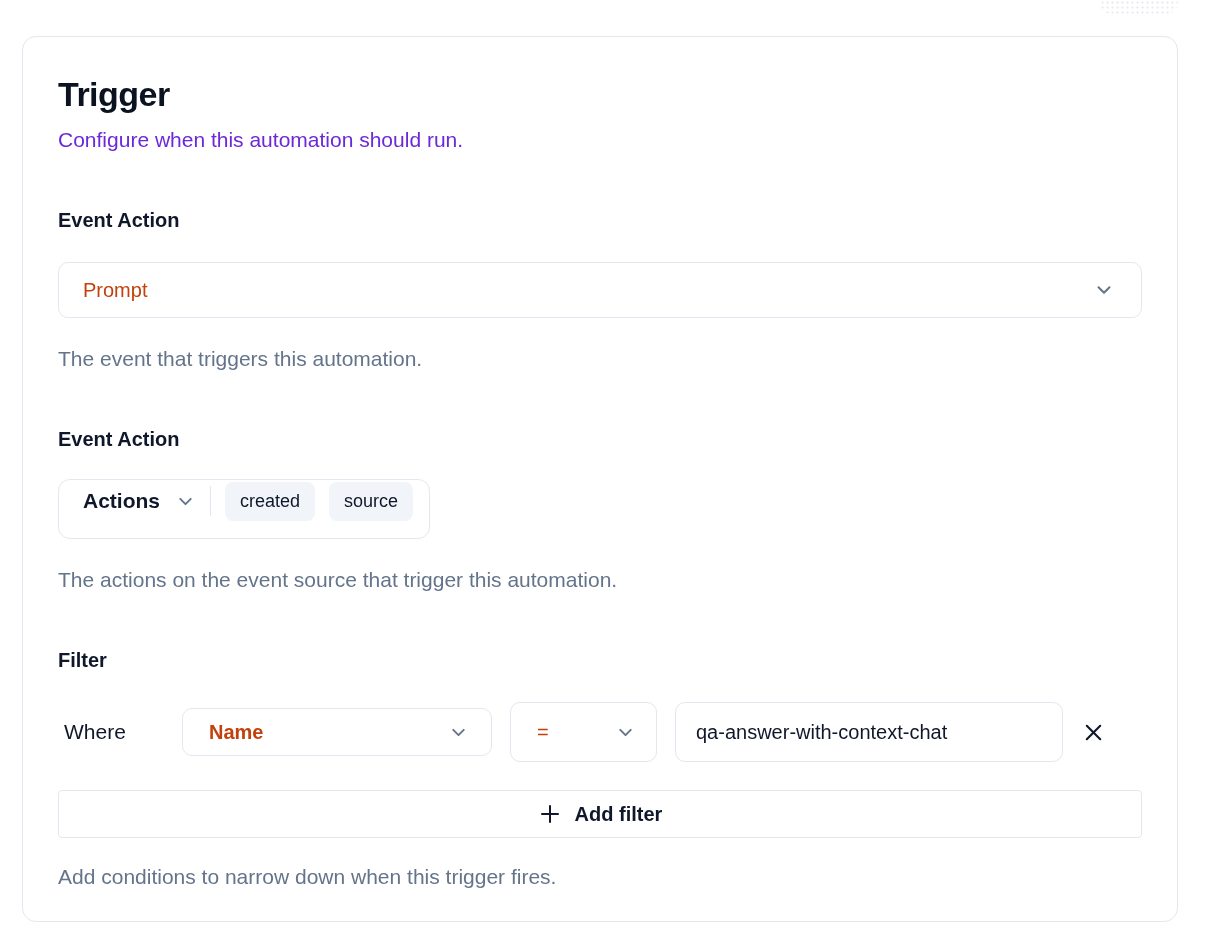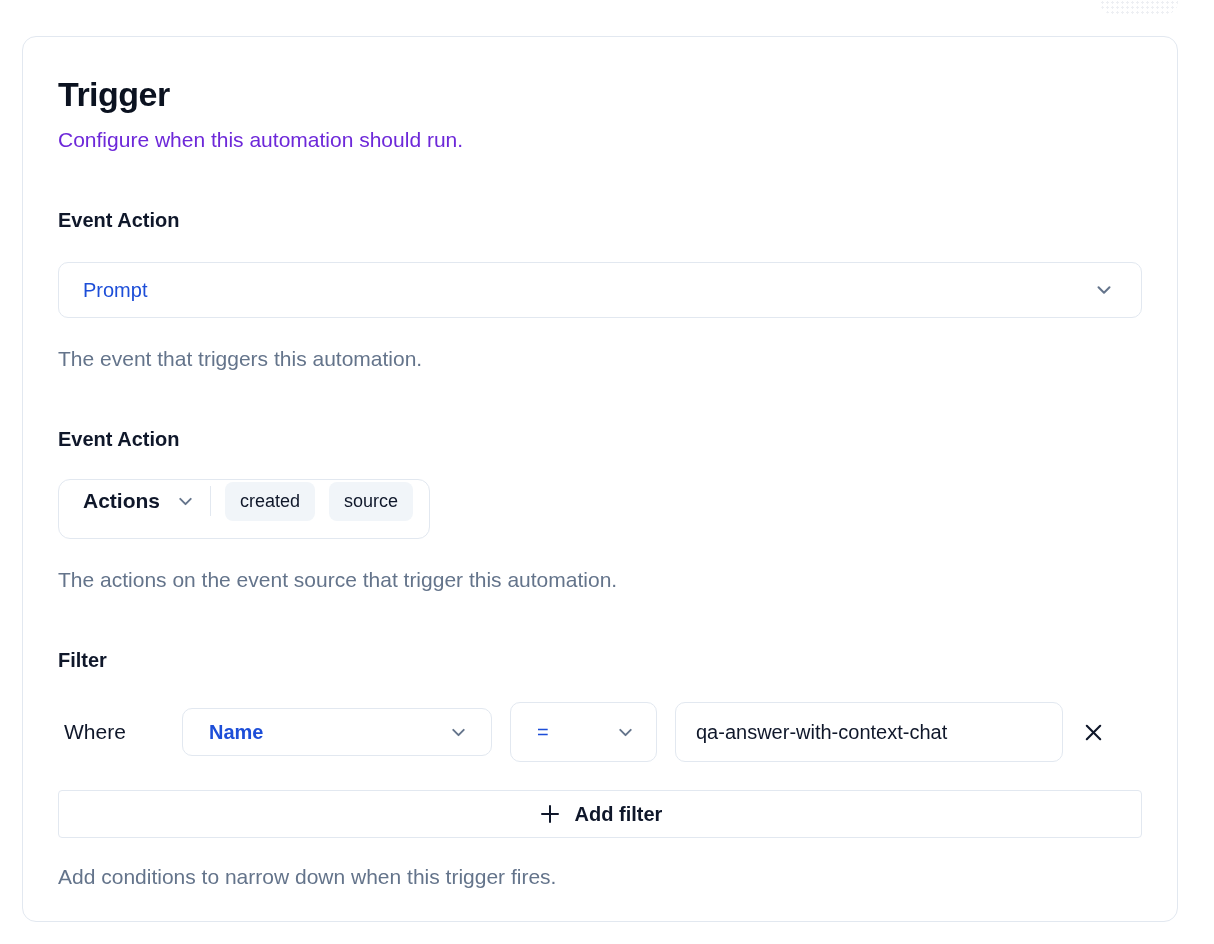--- a/index.html
+++ b/index.html
@@ -57,21 +57,21 @@
     font-size: 21px; line-height: 29px;
     color: #64748b;
   }
 
   .select {
     display: flex; align-items: center; justify-content: space-between;
     border: 1px solid #e2e8f0;
     border-radius: 10px;
     background: #fff;
     font-size: 20px;
-    color: #1d4ed8;
+    color: #c2410c;
     cursor: pointer;
   }
   .select .chev { flex: none; }
 
   .source-select {
     margin-top: 28px;
     width: 100%;
     height: 56px;
     padding: 0 26px 0 24px;
   }

